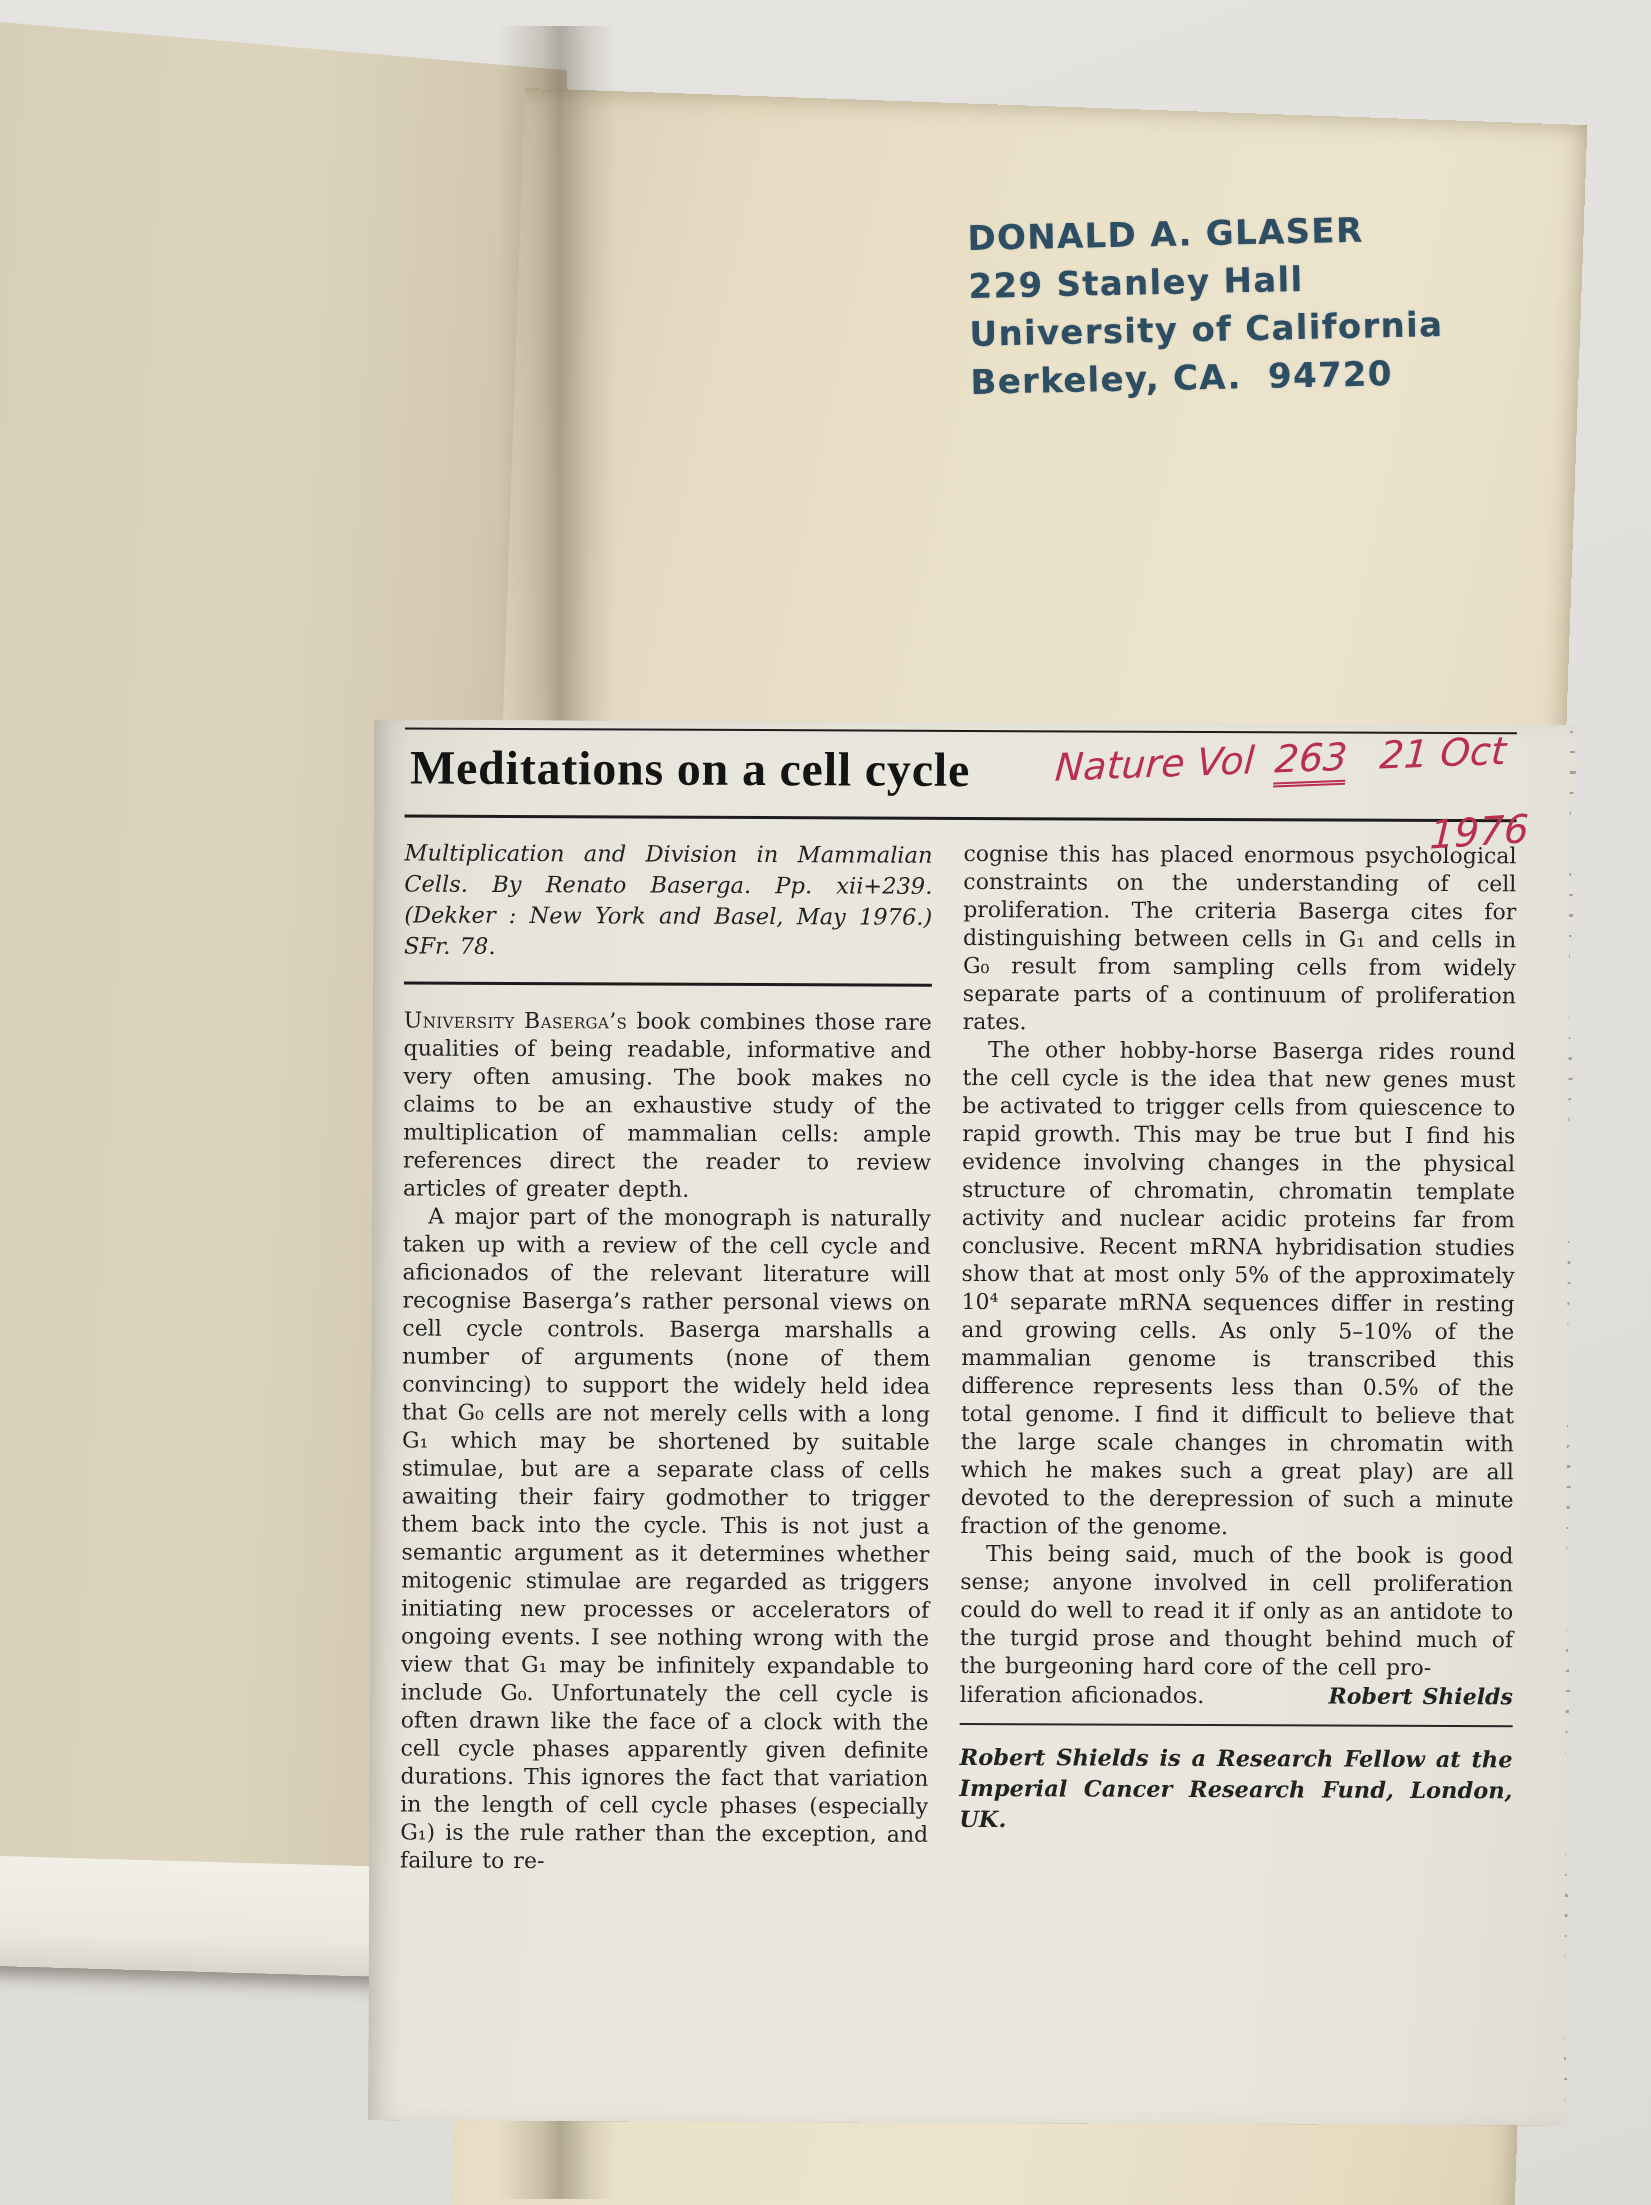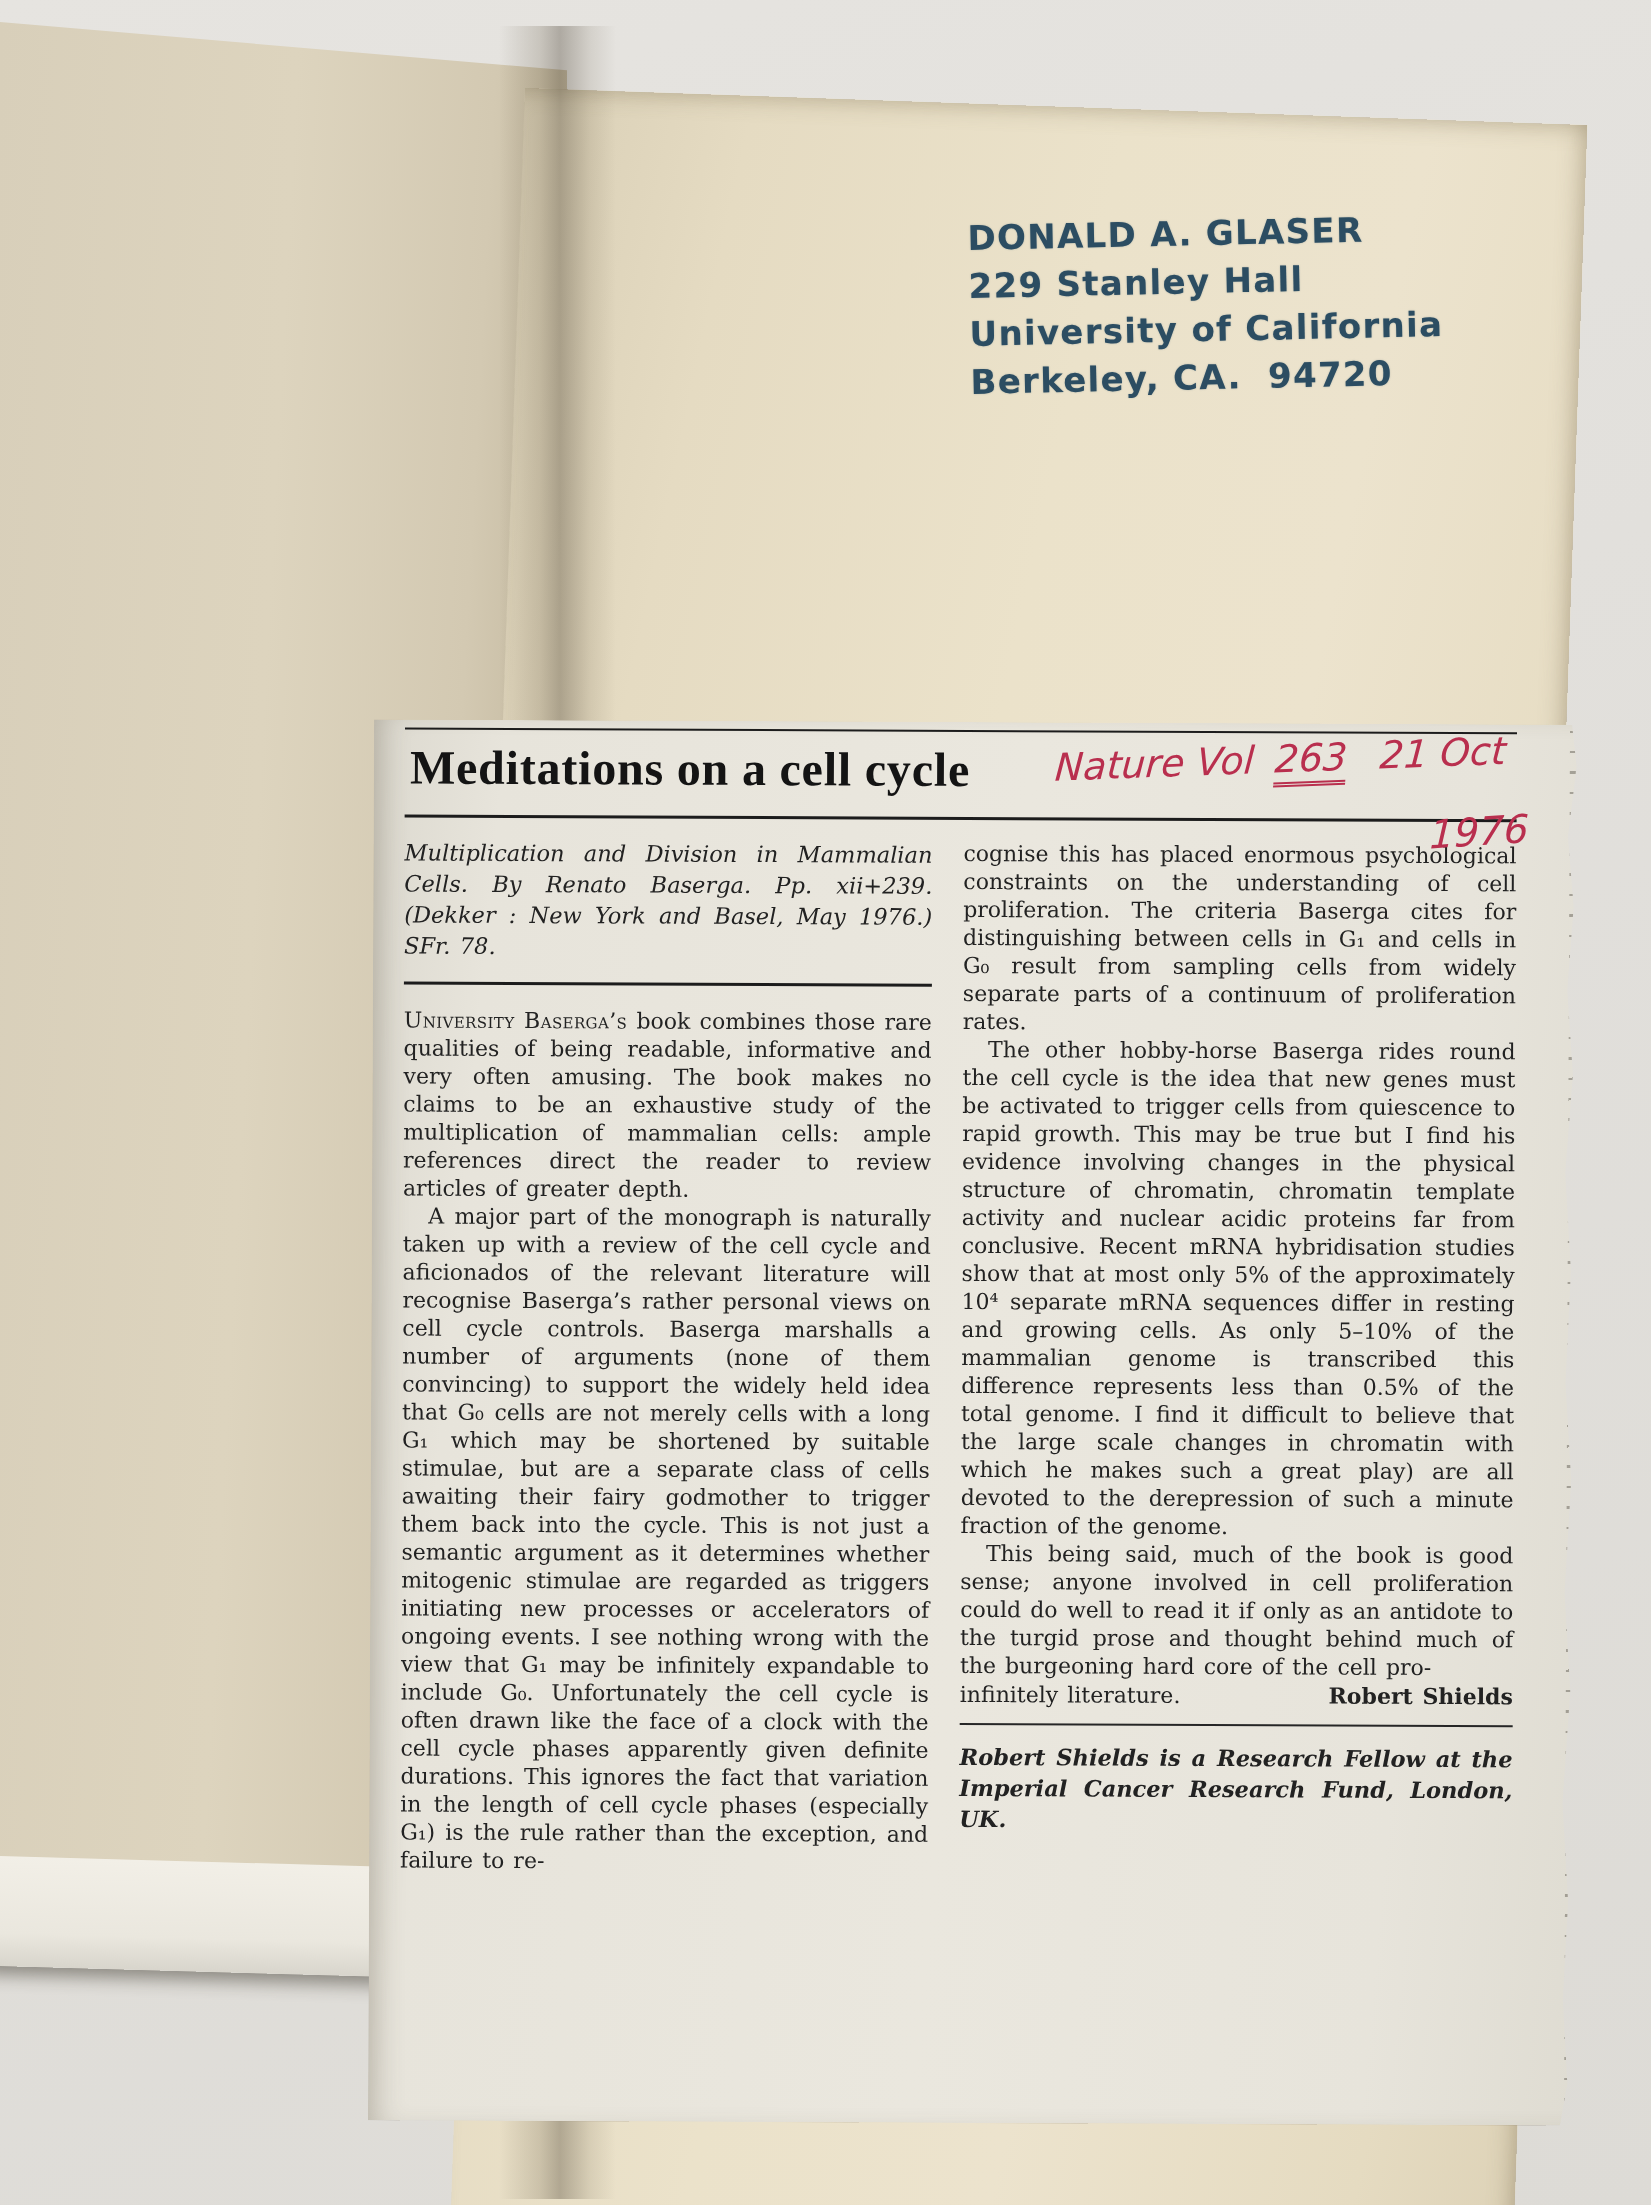--- a/index.html
+++ b/index.html
@@ -57,21 +57,21 @@
   .columns{display:flex;gap:31px;margin-top:20.4px;}
   .col-left{width:528px;flex:none;}
   .col-right{flex:1;}
   .para{font-family:"DejaVu Serif","Liberation Serif",serif;font-size:22px;line-height:28px;
     text-align:justify;word-spacing:2.1px;color:#222;}
   .indent{text-indent:25.5px;}
   .citation{font-style:italic;font-size:22.5px;line-height:31px;}
   .cite-rule{margin:20.4px 0 22px;}
   .smallcaps{font-variant:small-caps;letter-spacing:0.4px;}
   .sig-row{display:flex;justify-content:space-between;align-items:baseline;}
-  .sig-name{font-weight:bold;white-space:nowrap;}
+  .sig-name{font-weight:bold;white-space:nowrap;font-style:italic;}
   .foot-rule{height:2.5px;margin:13.6px 0 17px;background:#262626;}
   .footnote{font-weight:bold;font-style:italic;font-size:22.5px;line-height:31px;
     font-family:"DejaVu Serif","Liberation Serif",serif;word-spacing:2.5px;}
 </style>
 </head>
 <body>
 
 <div id="scene">
 
   <div class="page-left"></div>
@@ -111,21 +111,21 @@
           <div class="rule cite-rule"></div>
           <div class="para"><span class="smallcaps">University Baserga’s</span><span> book combines those rare qualities of being readable, informative and very often amusing. The book makes no claims to be an exhaustive study of the multiplication of mammalian cells: ample references direct the reader to review articles of greater depth.</span></div>
           <div class="para indent">A major part of the monograph is naturally taken up with a review of the cell cycle and aficionados of the relevant literature will recognise Baserga’s rather personal views on cell cycle controls. Baserga marshalls a number of arguments (none of them convincing) to support the widely held idea that G₀ cells are not merely cells with a long G₁ which may be shortened by suitable stimulae, but are a separate class of cells awaiting their fairy godmother to trigger them back into the cycle. This is not just a semantic argument as it determines whether mitogenic stimulae are regarded as triggers initiating new processes or accelerators of ongoing events. I see nothing wrong with the view that G₁ may be infinitely expandable to include G₀. Unfortunately the cell cycle is often drawn like the face of a clock with the cell cycle phases apparently given definite durations. This ignores the fact that variation in the length of cell cycle phases (especially G₁) is the rule rather than the exception, and failure to re-</div>
         </div>
 
         <div class="col-right">
           <div class="para">cognise this has placed enormous psychological constraints on the understanding of cell proliferation. The criteria Baserga cites for distinguishing between cells in G₁ and cells in G₀ result from sampling cells from widely separate parts of a continuum of proliferation rates.</div>
           <div class="para indent">The other hobby-horse Baserga rides round the cell cycle is the idea that new genes must be activated to trigger cells from quiescence to rapid growth. This may be true but I find his evidence involving changes in the physical structure of chromatin, chromatin template activity and nuclear acidic proteins far from conclusive. Recent mRNA hybridisation studies show that at most only 5% of the approximately 10⁴ separate mRNA sequences differ in resting and growing cells. As only 5–10% of the mammalian genome is transcribed this difference represents less than 0.5% of the total genome. I find it difficult to believe that the large scale changes in chromatin with which he makes such a great play) are all devoted to the derepression of such a minute fraction of the genome.</div>
           <div class="para indent">This being said, much of the book is good sense; anyone involved in cell proliferation could do well to read it if only as an antidote to the turgid prose and thought behind much of the burgeoning hard core of the cell pro-</div>
           <div class="para sig-row">
-            <span>infinitely literature.</span>
+            <span>liferation aficionados.</span>
             <span class="sig-name">Robert Shields</span>
           </div>
           <div class="foot-rule"></div>
           <div class="para footnote">Robert Shields is a Research Fellow at the Imperial Cancer Research Fund, London, UK.</div>
         </div>
 
       </div>
     </div>
   </div>
 

